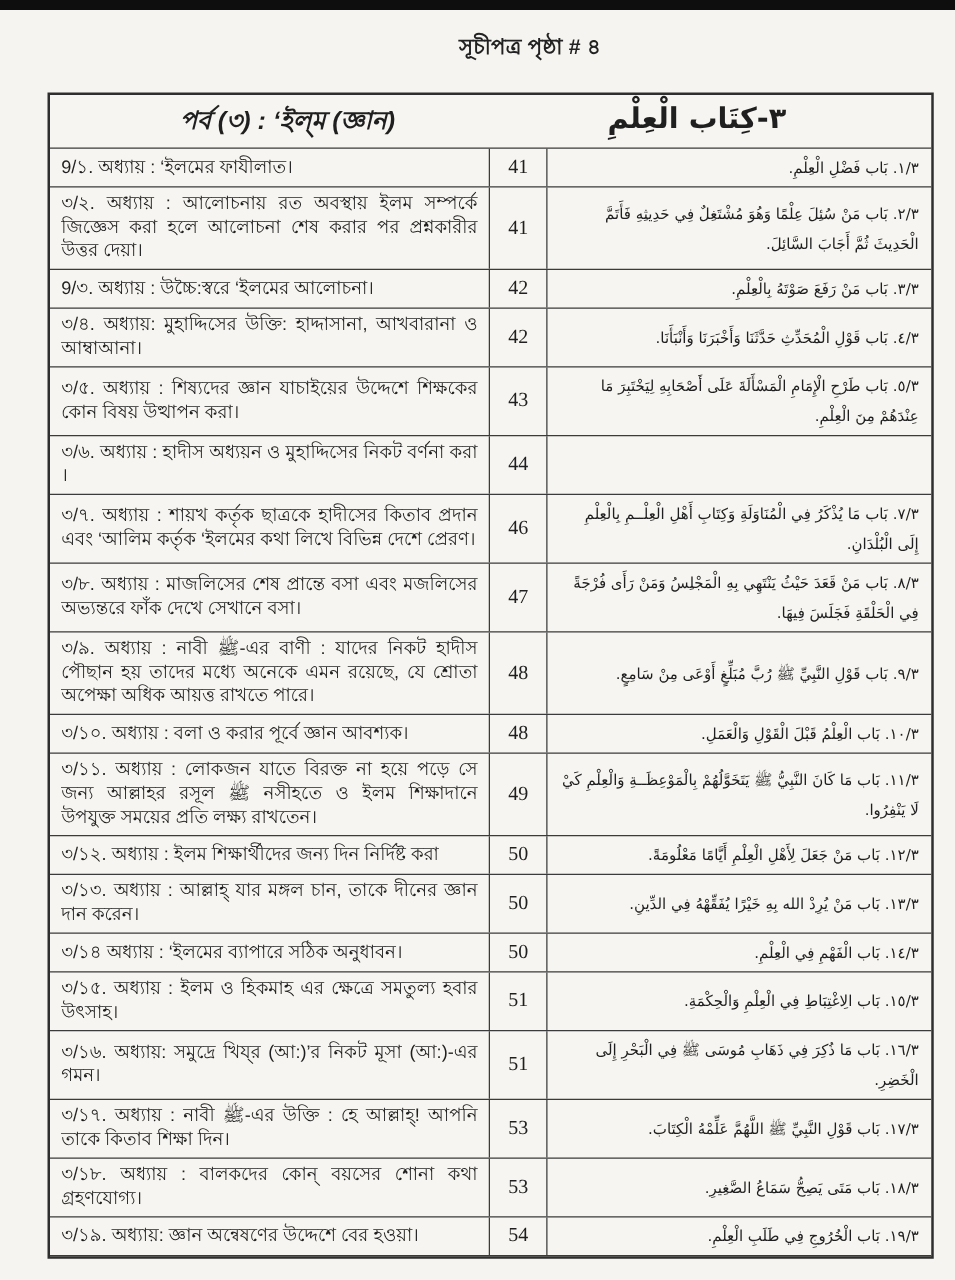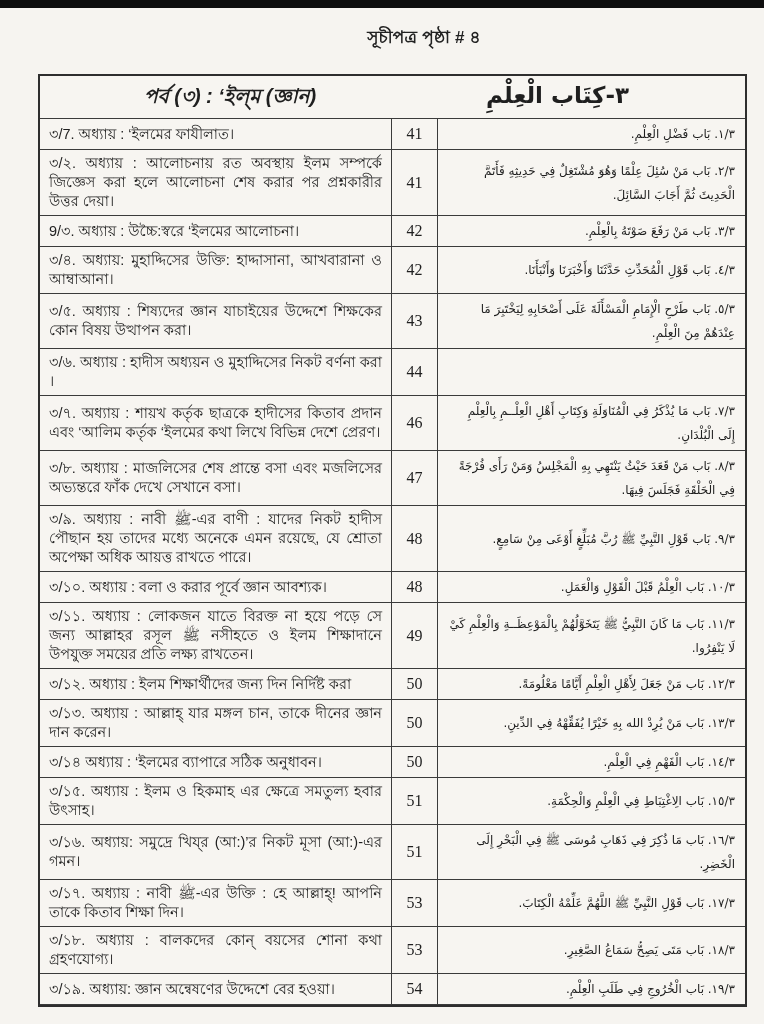--- a/index.html
+++ b/index.html
@@ -82,21 +82,21 @@
 <div class="ghost g7"></div>
 
 <div class="toc-wrap">
   <div class="toc-head">
     <div class="h-bn">পর্ব (৩) : ‘ইল্‌ম (জ্ঞান)</div>
     <div class="h-ar" dir="rtl">٣-كِتَاب الْعِلْمِ</div>
   </div>
 
   <div>
       <div class="trow">
-        <div class="cell bn">৩/7. অধ্যায় : ‘ইলমের ফাযীলাত।</div>
+        <div class="cell bn">9/১. অধ্যায় : ‘ইলমের ফাযীলাত।</div>
         <div class="cell pg">41</div>
         <div class="cell ar" dir="rtl">
           <span class="">١/٣. بَاب فَضْلِ الْعِلْمِ.</span>
         </div>
       </div>
       <div class="trow">
         <div class="cell bn">৩/২. অধ্যায় : আলোচনায় রত অবস্থায় ইলম সম্পর্কে জিজ্ঞেস করা হলে আলোচনা শেষ করার পর প্রশ্নকারীর উত্তর দেয়া।</div>
         <div class="cell pg">41</div>
         <div class="cell ar" dir="rtl">
           <span class="">٢/٣. بَاب مَنْ سُئِلَ عِلْمًا وَهُوَ مُشْتَغِلٌ فِي حَدِيثِهِ فَأَتَمَّ الْحَدِيثَ ثُمَّ أَجَابَ السَّائِلَ.</span>

